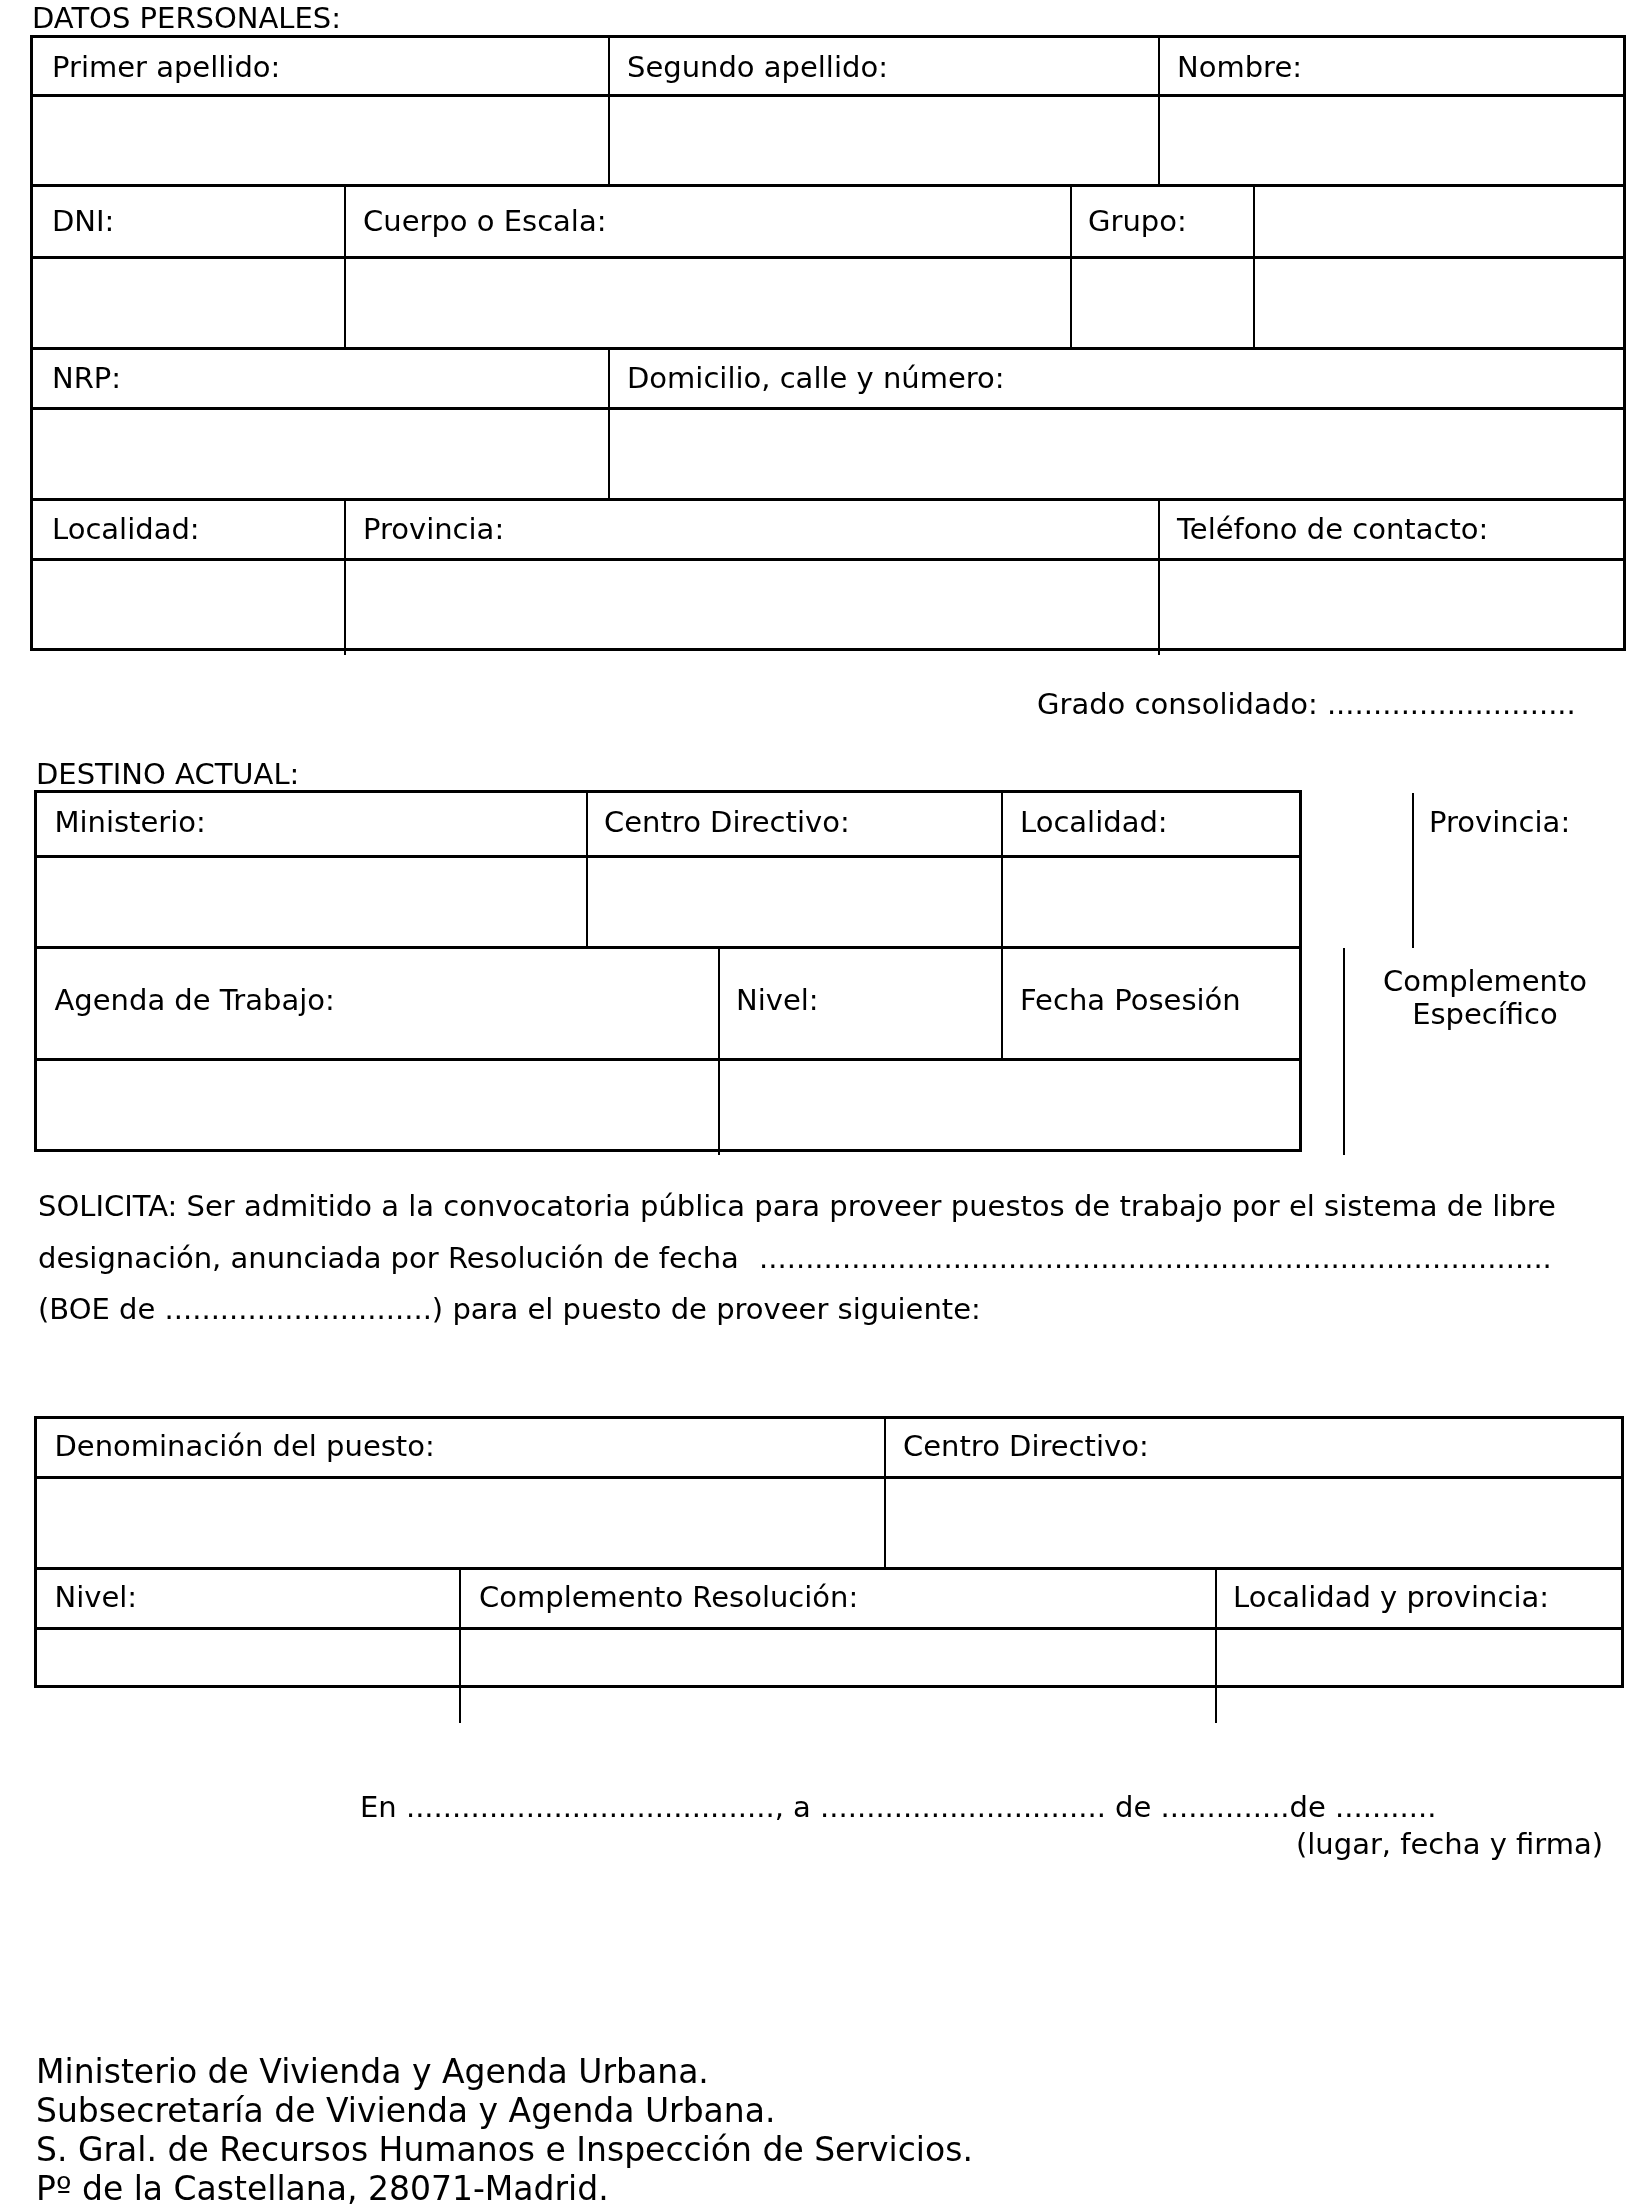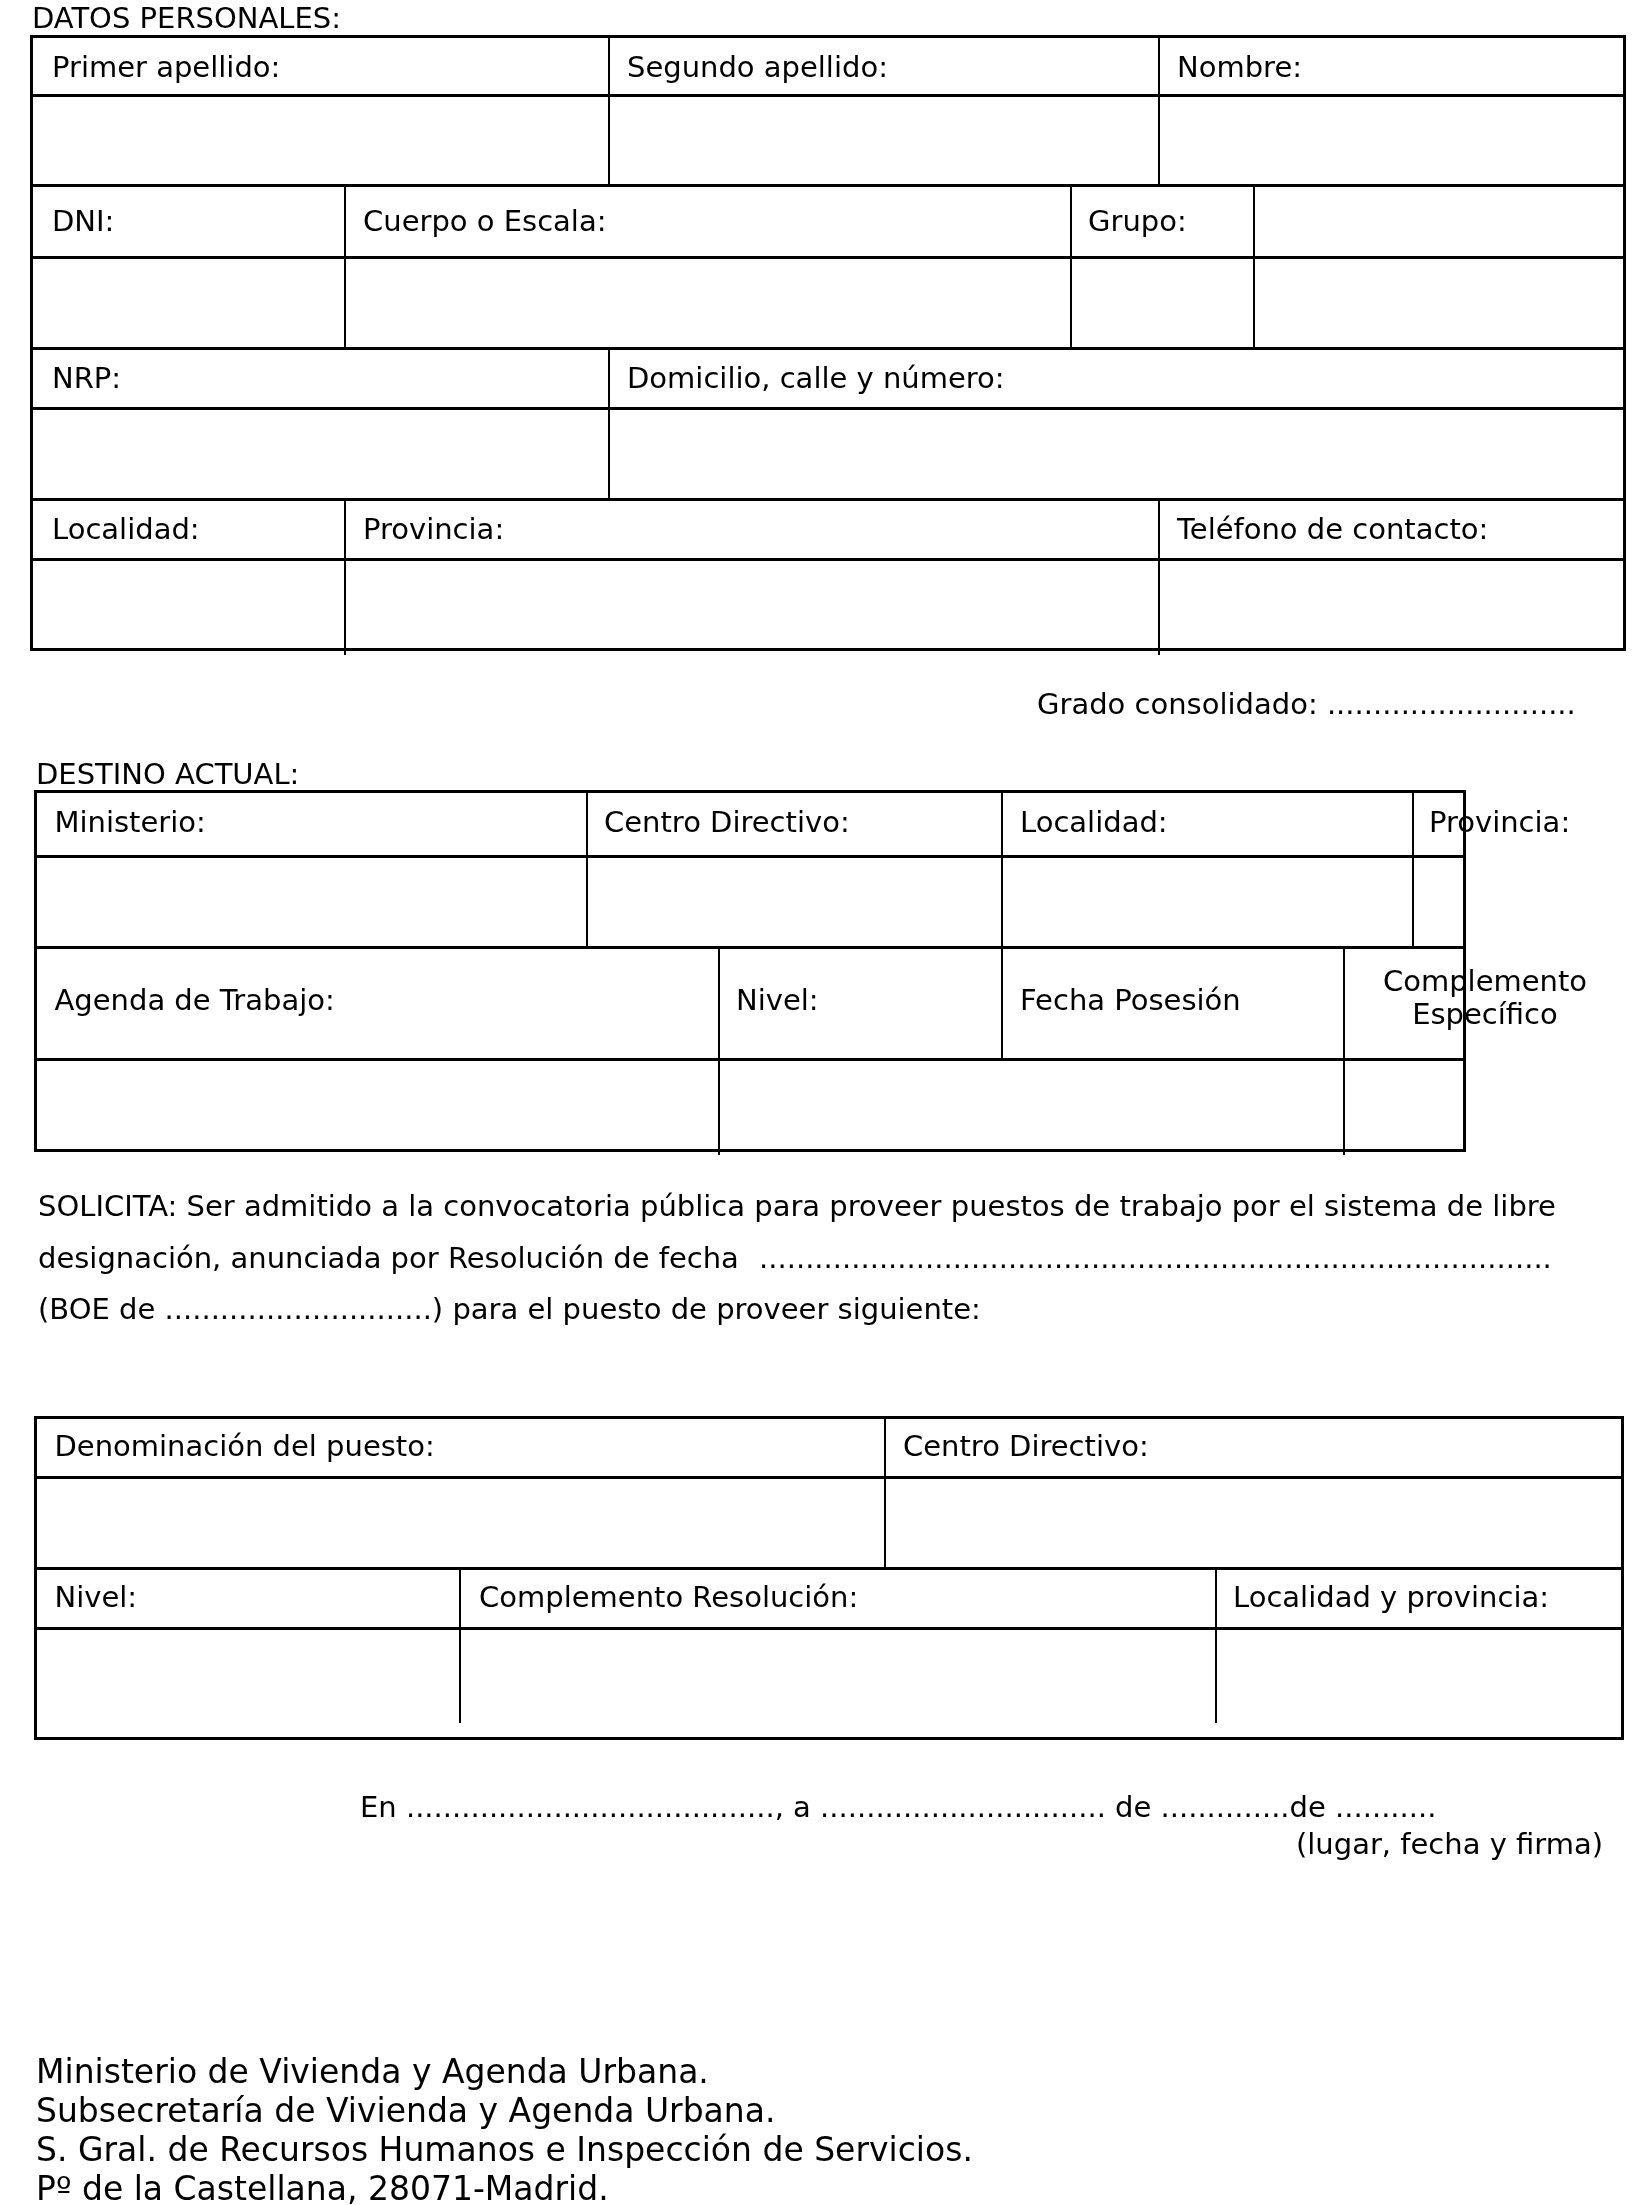--- a/index.html
+++ b/index.html
@@ -74,21 +74,21 @@
   <div class="cell-input" style="left:1127px; top:524px; width:462px; height:90px;"></div>
 </div>
 
 <div class="txt" style="left:1037px; top:688px;">
   <span>Grado consolidado:</span>
   <span>...........................</span>
 </div>
 
 <div class="txt section-title" style="left:36px; top:758px;">DESTINO ACTUAL:</div>
 
-<div class="tbl" style="left:34px; top:790px; width:1432px; height:362px;">
+<div class="tbl" style="left:34px; top:790px; width:1268px; height:362px;">
   <div class="hline" style="top:62px;"></div>
   <div class="hline" style="top:153px;"></div>
   <div class="hline" style="top:265px;"></div>
 
   <div class="vline" style="left:549px; top:0; height:155px;"></div>
   <div class="vline" style="left:964px; top:0; height:267px;"></div>
   <div class="vline" style="left:1375px; top:0; height:155px;"></div>
 
   <div class="vline" style="left:681px; top:155px; height:207px;"></div>
   <div class="vline" style="left:1306px; top:155px; height:207px;"></div>
@@ -117,21 +117,21 @@
   <div class="cell-input" style="left:1308px; top:268px; width:276px; height:88px;"></div>
 </div>
 
 <div class="txt" style="left:38px; top:1190px;">SOLICITA:    Ser admitido a la convocatoria pública para proveer puestos de trabajo por el sistema de libre</div>
 <div class="txt" style="left:38px; top:1242px;">
   <span>designación, anunciada por Resolución de fecha</span>
   <span style="margin-left:11px;">......................................................................................</span>
 </div>
 <div class="txt" style="left:38px; top:1293px;">(BOE de .............................) para el puesto de proveer siguiente:</div>
 
-<div class="tbl" style="left:34px; top:1416px; width:1590px; height:324px;">
+<div class="tbl" style="left:34px; top:1416px; width:1590px; height:272px;">
   <div class="hline" style="top:57px;"></div>
   <div class="hline" style="top:148px;"></div>
   <div class="hline" style="top:208px;"></div>
 
   <div class="vline" style="left:847px; top:0; height:150px;"></div>
   <div class="vline" style="left:422px; top:150px; height:154px;"></div>
   <div class="vline" style="left:1178px; top:150px; height:154px;"></div>
 
   <div class="cell-label" style="left:17.5px; top:11px;">Denominación del puesto:</div>
   <div class="cell-label" style="left:866px; top:11px;">Centro Directivo:</div>

